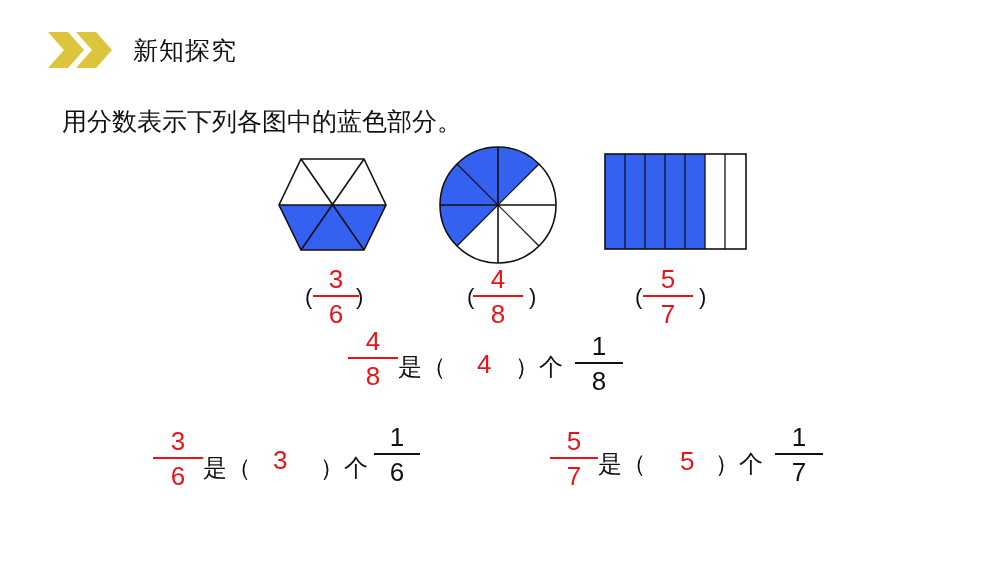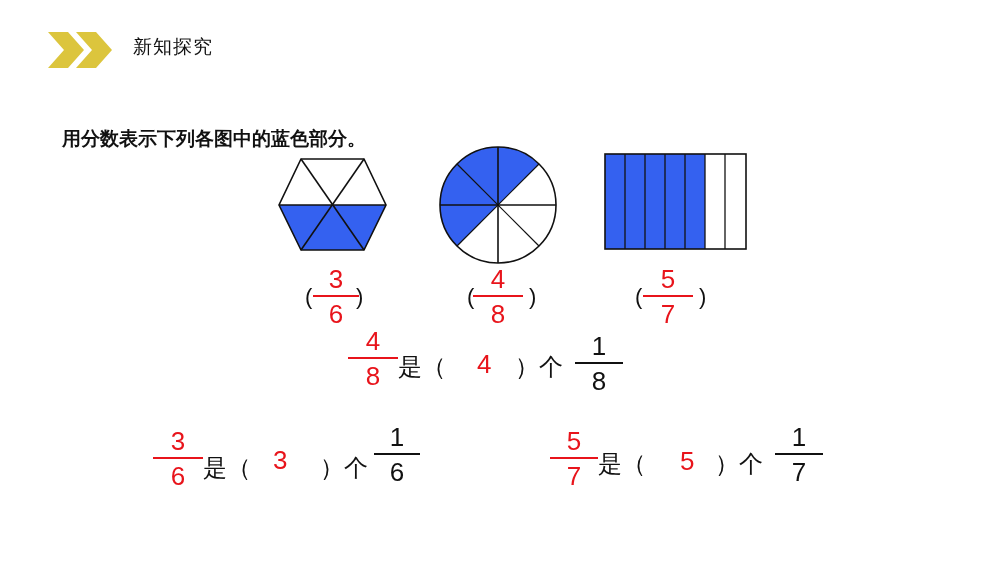--- a/index.html
+++ b/index.html
@@ -1,20 +1,20 @@
 <!DOCTYPE html>
 <html><head>
 <meta charset="utf-8">
 <style>
   html, body { margin:0; padding:0; }
   body { width:1000px; height:563px; background:#ffffff; position:relative; overflow:hidden;
          font-family:"DejaVu Sans", "Liberation Sans", sans-serif; color:#111; }
   .abs { position:absolute; }
-  .title { left:133px; top:34px; font-size:19px; color:#111; letter-spacing:1px; }
-  .instr { left:62px; top:126px; font-size:19px; color:#111;font-weight:bold; }
+  .title { left:133px; top:34px; font-size:25px; color:#111; letter-spacing:1px; }
+  .instr { left:62px; top:105px; font-size:25px; color:#111; }
   .red { color:#e8141b; }
   .frac { position:absolute; display:flex; flex-direction:column; align-items:center;
           font-family:"Liberation Sans", sans-serif; line-height:1; }
   .frac .num, .frac .den { font-size:26px; }
   .frac .bar { height:2px; margin:3px 0 4px; }
   .frac.red .bar { background:#e8141b; }
   .frac.black .bar { background:#111; }
   .frac.black { color:#111; }
   .paren { position:absolute; font-size:22px; font-family:"Liberation Sans", sans-serif; color:#111; }
   .txt { position:absolute; font-size:24px; color:#111; }

